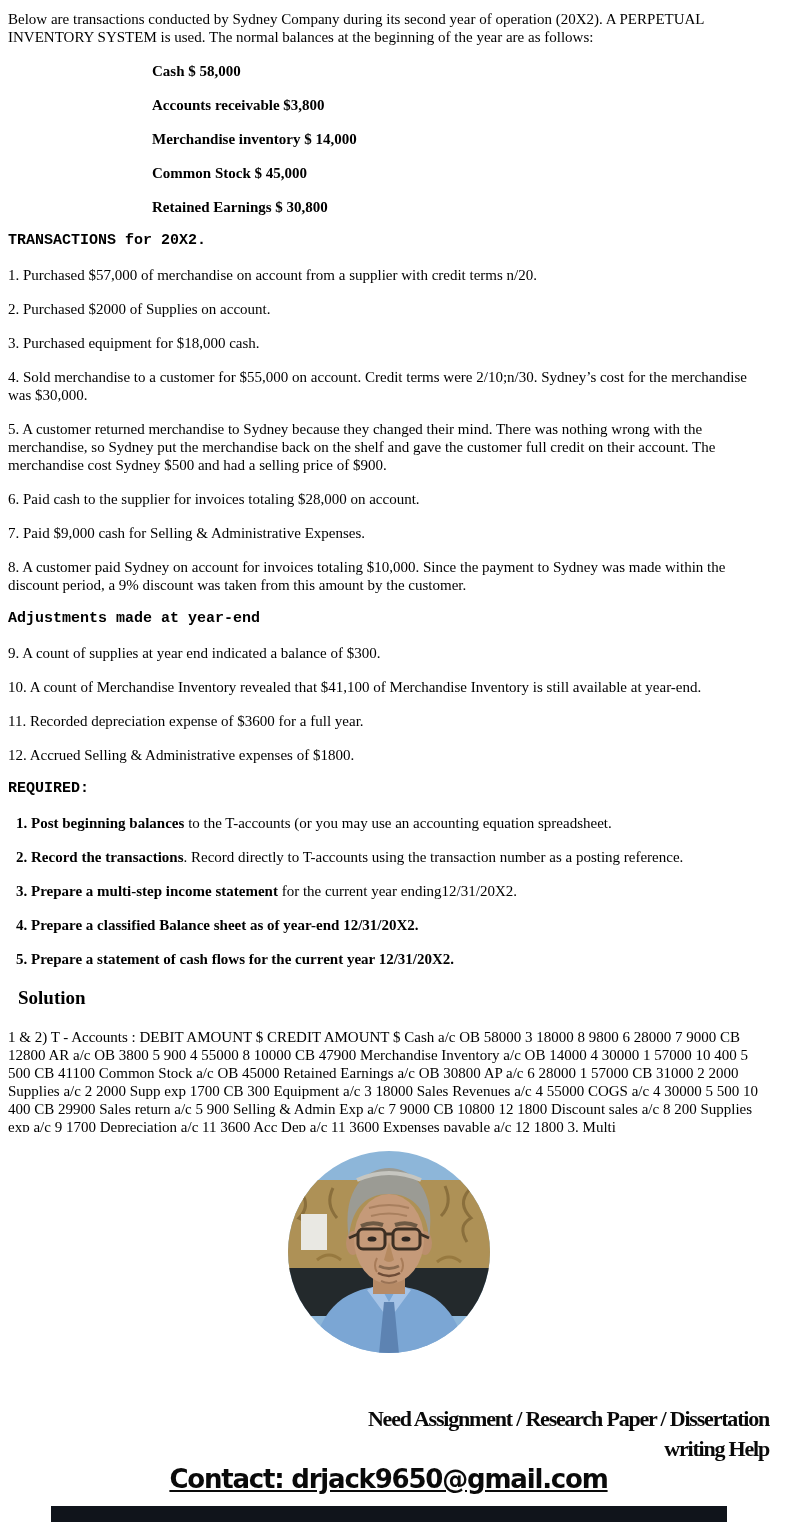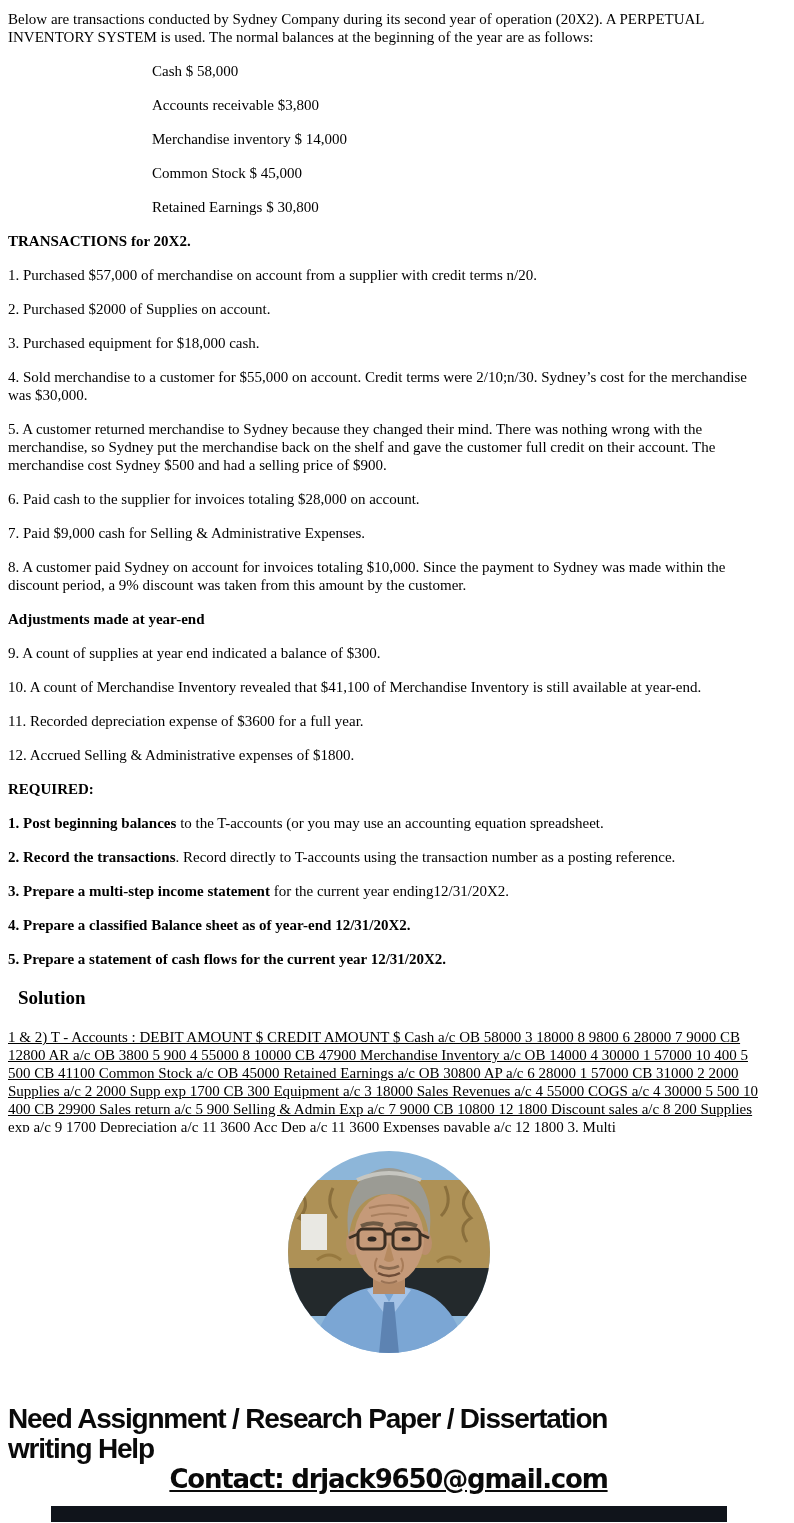--- a/index.html
+++ b/index.html
@@ -1,31 +1,31 @@
 <!DOCTYPE html>
 <html><head>
 <meta charset="utf-8">
 <style>
   html,body{margin:0;padding:0;background:#fff;}
   body{width:794px;height:1523px;overflow:hidden;box-sizing:border-box;
        font-family:"Liberation Serif", serif;color:#000;}
   .doc{padding:2px 25px 0 8px;font-size:15px;line-height:18px;}
   .doc p{margin:16px 0;}
   .doc p.first{margin-top:8px;}
-  .bold{font-weight:bold;}
-  .balances p{margin:4px 0 16px 144px;font-weight:normal;}
-  .req b{font-weight:bold;}
+  .bold{font-weight:bold;font-family:Liberation Mono, monospace;}
+  .balances p{margin:4px 0 16px 144px;font-weight:bold;}
+  .req b{font-weight:bold;margin-left:8px;}
   h2.solution{font-size:19px;line-height:22px;margin:19px 10px;font-weight:bold;
               font-family:"Liberation Serif", serif;}
   .solution-clip{max-height:104px;overflow:hidden;}
-  .solution-clip p{margin:0;text-decoration:underline;}
+  .solution-clip p{margin:0;}
   .avatar-wrap{text-align:center;margin-top:18px;height:204px;}
-  .footer-head{margin-top:50px;text-align:left;color:#0a0a0a;
-      font-family:Liberation Sans, sans-serif;font-weight:bold;
-      font-size:28px;line-height:30px;letter-spacing:-1.2px;}
+  .footer-head{margin-top:50px;text-align:right;color:#0a0a0a;
+      font-family:Liberation Serif, serif;font-weight:bold;
+      font-size:22px;line-height:30px;letter-spacing:-1.2px;}
   .footer-contact{text-align:center;color:#0a0a0a;
       font-family:"DejaVu Sans", sans-serif;font-weight:bold;
       font-size:26px;line-height:30px;letter-spacing:-1.2px;text-decoration:underline;}
   .bottom-bar{margin:12px auto 0 auto;width:676px;height:16px;background:#10141b;}
 </style>
 </head>
 <body>
 
 <div class="doc">
 

